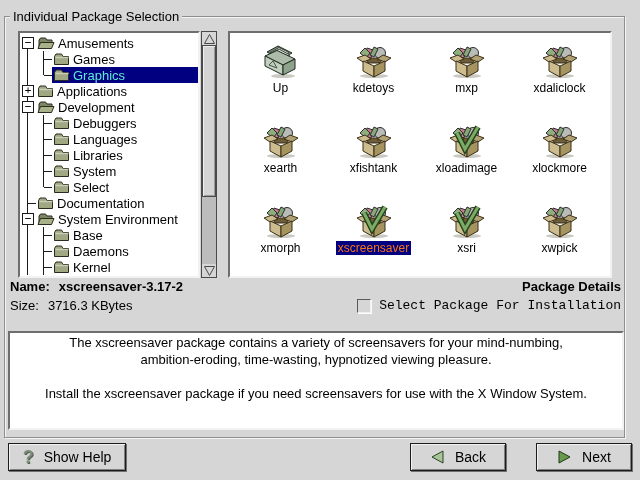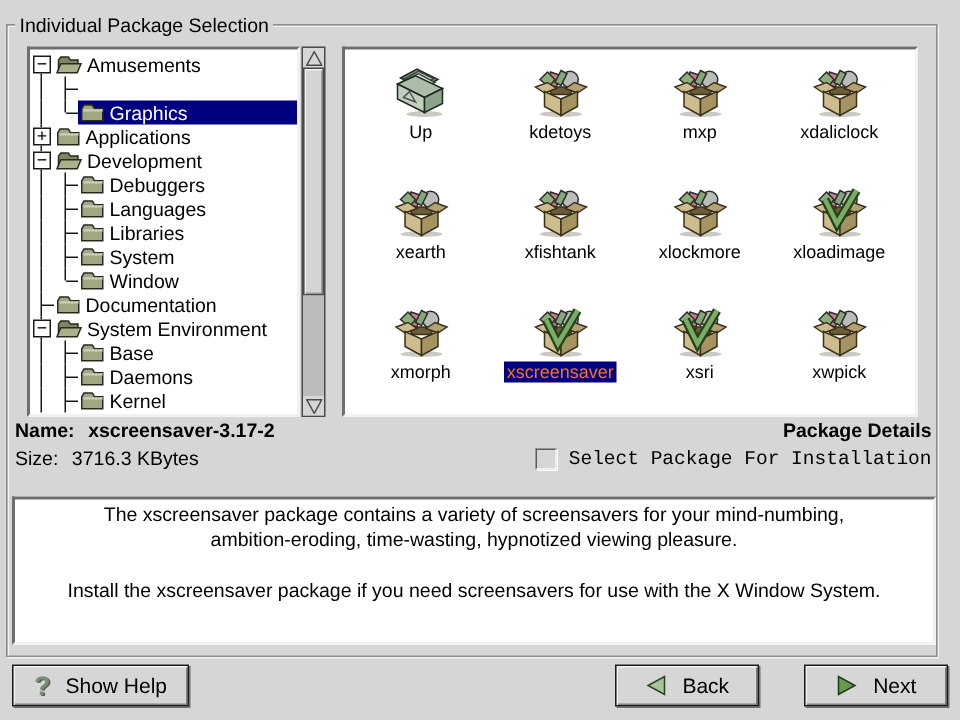--- a/index.html
+++ b/index.html
@@ -39,21 +39,21 @@
     content:"";position:absolute;left:8px;top:8px;width:8px;border-top:1px solid #1a1a1a;}
   .conn.exp .expbox{
     position:absolute;left:2px;top:2px;width:10px;height:10px;background:#fff;
     border:1px solid #1a1a1a;font-size:11px;line-height:9px;text-align:center;
     font-family:"DejaVu Sans Mono",monospace;}
   .conn.exp::after{ 
     content:"";position:absolute;left:7px;top:14px;bottom:0;border-left:1px solid #1a1a1a;}
   .conn.exp.hastop::before{
     content:"";position:absolute;left:7px;top:0;height:2px;border-left:1px solid #1a1a1a;}
   .tree-cell{display:flex;align-items:center;flex:1;height:16px;padding-left:1px;text-align:center;}
-  .tree-cell.sel{background:#000080;color:#ffffff;}
+  .tree-cell.sel{background:#000080;color:#5eead4;}
   .tree-ficon{flex:none;display:inline-flex;margin-right:3px;}
   
   #icons{left:228px;top:31px;width:384px;height:247px;}
   #icon-grid{display:grid;grid-template-columns:repeat(4,93px);grid-auto-rows:80px;padding:6px 0 0 4px;}
   .pkg-cell{display:flex;flex-direction:column;align-items:center;cursor:default;}
   .pkg-icon{height:40px;display:flex;align-items:flex-end;}
   .pkg-label{font-size:12px;margin-top:2px;padding:0 2px;}
   .pkg-label.sel{background:#000080;color:#f97316;}
   
   .scrollbar{
@@ -106,20 +106,29 @@
             <path d="M2 12.5 V4 l1.5-2 h5 l1.5 2 h5 v3" fill="#7d8663" stroke="#2a2a1e"></path>
             <path d="M1 12.5 L3.5 6.5 h13.5 L14.5 12.5 z" fill="#a8b18a" stroke="#2a2a1e"></path>
           </svg>
         </span>
         <span>Amusements</span>
       </span>
     </div>
     <div class="tree-row">
       <span class="conn v"></span>
       <span class="conn tee"></span>
+      <span class="tree-cell">
+        <span class="tree-ficon">
+          <svg width="17" height="14" viewBox="0 0 17 14">
+            <path d="M1.5 12.5 V4.5 L3 2 h5.5 L10 4.5 h5.5 v8 z" fill="#9fa882" stroke="#2a2a1e"></path>
+            <path d="M2.5 5.5 h13" stroke="#c9cfb4" stroke-width="1.5" fill="none"></path>
+          </svg>
+        </span>
+        <span>Games</span>
+      </span>
     </div>
     <div class="tree-row">
       <span class="conn v"></span>
       <span class="conn corner"></span>
       <span class="tree-cell sel">
         <span class="tree-ficon">
           <svg width="17" height="14" viewBox="0 0 17 14">
             <path d="M1.5 12.5 V4.5 L3 2 h5.5 L10 4.5 h5.5 v8 z" fill="#9fa882" stroke="#2a2a1e"></path>
             <path d="M2.5 5.5 h13" stroke="#c9cfb4" stroke-width="1.5" fill="none"></path>
           </svg>
@@ -210,21 +219,21 @@
     <div class="tree-row">
       <span class="conn v"></span>
       <span class="conn corner"></span>
       <span class="tree-cell">
         <span class="tree-ficon">
           <svg width="17" height="14" viewBox="0 0 17 14">
             <path d="M1.5 12.5 V4.5 L3 2 h5.5 L10 4.5 h5.5 v8 z" fill="#9fa882" stroke="#2a2a1e"></path>
             <path d="M2.5 5.5 h13" stroke="#c9cfb4" stroke-width="1.5" fill="none"></path>
           </svg>
         </span>
-        <span>Window</span>
+        <span>Select</span>
       </span>
     </div>
     <div class="tree-row">
       <span class="conn tee"></span>
       <span class="tree-cell">
         <span class="tree-ficon">
           <svg width="17" height="14" viewBox="0 0 17 14">
             <path d="M1.5 12.5 V4.5 L3 2 h5.5 L10 4.5 h5.5 v8 z" fill="#9fa882" stroke="#2a2a1e"></path>
             <path d="M2.5 5.5 h13" stroke="#c9cfb4" stroke-width="1.5" fill="none"></path>
           </svg>
@@ -410,42 +419,42 @@
             <ellipse cx="20" cy="31" rx="14" ry="2" fill="#8a8a7a" opacity="0.45"></ellipse>
             <circle cx="26" cy="8" r="5.5" fill="#b9bcb9" stroke="#2b2b2b"></circle>
             <polygon points="13,3 19,5 17,13 11,11" fill="#c97f93" stroke="#2b2b2b"></polygon>
             <polygon points="6,8 11,3 16,8 12,13" fill="#8fae7e" stroke="#2b2b2b"></polygon>
             <polygon points="20,2 24,4 20,12 16,10" fill="#86a878" stroke="#2b2b2b"></polygon>
             <polygon points="11,13 29,13 26,18 14,18" fill="#6d5c38" stroke="#3a2f18"></polygon>
             <polygon points="3,13 11,10 17,14 9,17" fill="#cdbc8d" stroke="#3a2f18"></polygon>
             <polygon points="37,13 29,10 23,14 31,17" fill="#b2a172" stroke="#3a2f18"></polygon>
             <polygon points="9,16 20,21 20,32 9,26" fill="#cdbc8d" stroke="#3a2f18"></polygon>
             <polygon points="20,21 31,16 31,26 20,32" fill="#a5945f" stroke="#3a2f18"></polygon>
-          </svg>
-        </span>
-        <span class="pkg-label">xlockmore</span>
-      </div>
-      <div class="pkg-cell">
-        <span class="pkg-icon">
-          <svg width="40" height="34" viewBox="0 0 40 34">
-            <ellipse cx="20" cy="31" rx="14" ry="2" fill="#8a8a7a" opacity="0.45"></ellipse>
-            <circle cx="26" cy="8" r="5.5" fill="#b9bcb9" stroke="#2b2b2b"></circle>
-            <polygon points="13,3 19,5 17,13 11,11" fill="#c97f93" stroke="#2b2b2b"></polygon>
-            <polygon points="6,8 11,3 16,8 12,13" fill="#8fae7e" stroke="#2b2b2b"></polygon>
-            <polygon points="20,2 24,4 20,12 16,10" fill="#86a878" stroke="#2b2b2b"></polygon>
-            <polygon points="11,13 29,13 26,18 14,18" fill="#6d5c38" stroke="#3a2f18"></polygon>
-            <polygon points="3,13 11,10 17,14 9,17" fill="#cdbc8d" stroke="#3a2f18"></polygon>
-            <polygon points="37,13 29,10 23,14 31,17" fill="#b2a172" stroke="#3a2f18"></polygon>
-            <polygon points="9,16 20,21 20,32 9,26" fill="#cdbc8d" stroke="#3a2f18"></polygon>
-            <polygon points="20,21 31,16 31,26 20,32" fill="#a5945f" stroke="#3a2f18"></polygon>
             <polyline points="10,8 18,24 31,2" fill="none" stroke="#23431c" stroke-width="6"></polyline>
             <polyline points="10,8 18,24 31,2" fill="none" stroke="#7cab66" stroke-width="3"></polyline>
           </svg>
         </span>
         <span class="pkg-label">xloadimage</span>
+      </div>
+      <div class="pkg-cell">
+        <span class="pkg-icon">
+          <svg width="40" height="34" viewBox="0 0 40 34">
+            <ellipse cx="20" cy="31" rx="14" ry="2" fill="#8a8a7a" opacity="0.45"></ellipse>
+            <circle cx="26" cy="8" r="5.5" fill="#b9bcb9" stroke="#2b2b2b"></circle>
+            <polygon points="13,3 19,5 17,13 11,11" fill="#c97f93" stroke="#2b2b2b"></polygon>
+            <polygon points="6,8 11,3 16,8 12,13" fill="#8fae7e" stroke="#2b2b2b"></polygon>
+            <polygon points="20,2 24,4 20,12 16,10" fill="#86a878" stroke="#2b2b2b"></polygon>
+            <polygon points="11,13 29,13 26,18 14,18" fill="#6d5c38" stroke="#3a2f18"></polygon>
+            <polygon points="3,13 11,10 17,14 9,17" fill="#cdbc8d" stroke="#3a2f18"></polygon>
+            <polygon points="37,13 29,10 23,14 31,17" fill="#b2a172" stroke="#3a2f18"></polygon>
+            <polygon points="9,16 20,21 20,32 9,26" fill="#cdbc8d" stroke="#3a2f18"></polygon>
+            <polygon points="20,21 31,16 31,26 20,32" fill="#a5945f" stroke="#3a2f18"></polygon>
+          </svg>
+        </span>
+        <span class="pkg-label">xlockmore</span>
       </div>
       <div class="pkg-cell">
         <span class="pkg-icon">
           <svg width="40" height="34" viewBox="0 0 40 34">
             <ellipse cx="20" cy="31" rx="14" ry="2" fill="#8a8a7a" opacity="0.45"></ellipse>
             <circle cx="26" cy="8" r="5.5" fill="#b9bcb9" stroke="#2b2b2b"></circle>
             <polygon points="13,3 19,5 17,13 11,11" fill="#c97f93" stroke="#2b2b2b"></polygon>
             <polygon points="6,8 11,3 16,8 12,13" fill="#8fae7e" stroke="#2b2b2b"></polygon>
             <polygon points="20,2 24,4 20,12 16,10" fill="#86a878" stroke="#2b2b2b"></polygon>
             <polygon points="11,13 29,13 26,18 14,18" fill="#6d5c38" stroke="#3a2f18"></polygon>

